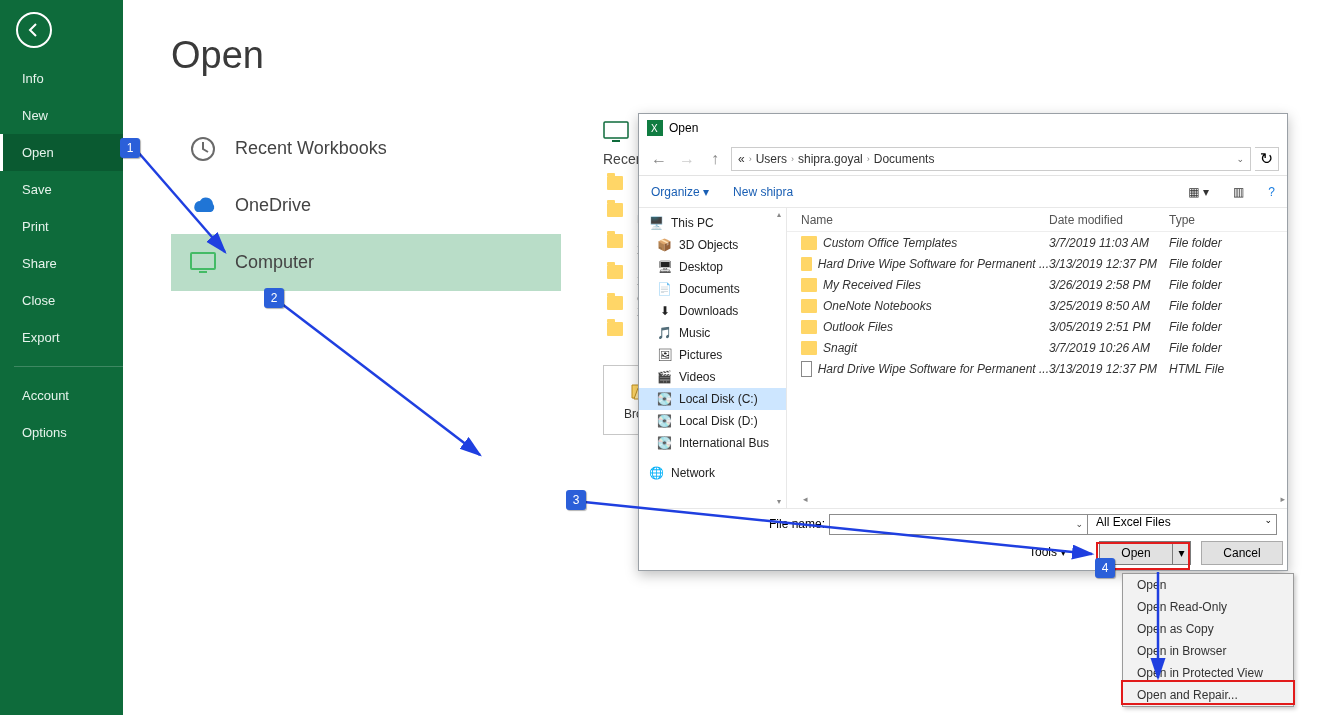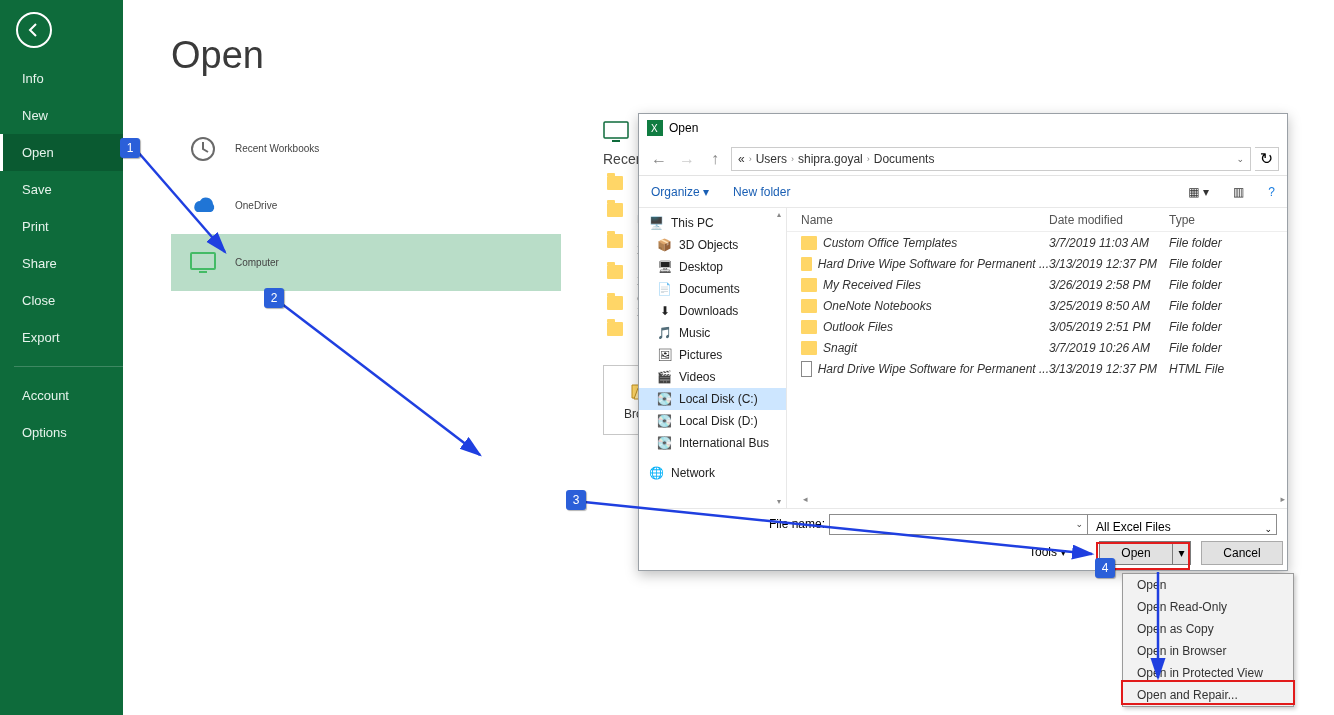--- a/index.html
+++ b/index.html
@@ -19,21 +19,21 @@
 .nav-sep { height: 1px; background: rgba(255,255,255,0.2); margin: 10px 14px; }
 
 
 .main { position: absolute; left: 123px; top: 0; right: 0; height: 715px; background: #fff; }
 .page-title { font-size: 38px; font-weight: 300; color: #3a3a3a; margin: 34px 0 20px 48px; }
 
 .places { position: absolute; left: 48px; top: 120px; width: 390px; }
 .place { display: flex; align-items: center; height: 57px; padding-left: 12px; cursor: pointer; }
 .place.selected { background: #b9ddc8; }
 .place .icon { width: 40px; display: flex; align-items: center; justify-content: center; }
-.place .label { font-size: 10px; color: #444; margin-left: 12px; }
+.place .label { font-size: 18px; color: #444; margin-left: 12px; }
 
 
 .rightcol { position: absolute; left: 480px; top: 120px; width: 400px; }
 .rightcol h2 { font-size: 20px; font-weight: 400; color: #0e6b3b; margin-bottom: 8px; display: flex; align-items: center; gap: 10px; }
 .rightcol .subhead { font-size: 14px; color: #444; margin: 8px 0 6px 0; }
 .folder-entry { display: flex; align-items: center; padding: 3px 0 1px 4px; cursor: pointer; }
 .folder-entry .fldicon { width: 22px; height: 18px; margin-right: 8px; }
 .folder-entry .stack { display: flex; flex-direction: column; }
 .folder-entry .name { font-size: 13px; color: #333; }
 .folder-entry .path { font-size: 11px; color: #777; }
@@ -71,21 +71,21 @@
 .filerow { display: flex; height: 21px; align-items: center; }
 .filerow .cell { overflow: hidden; text-overflow: ellipsis; white-space: nowrap; color: #333; font-style: italic; }
 .filerow .col-name { display: flex; align-items: center; gap: 6px; }
 .fld-ico { width: 16px; height: 14px; background: #ffd667; border-radius: 1px; position: relative; display: inline-block; }
 .fld-ico::before { content:''; position:absolute; top:-3px; left:0; width:8px; height:3px; background:#ffd667; border-radius: 1px 1px 0 0; }
 .file-ico { width: 14px; height: 16px; background: #fff; border: 1px solid #888; display: inline-block; position: relative; }
 
 .dlg-bottom { height: 62px; border-top: 1px solid #e8e8e8; position: relative; font-size: 12px; }
 .fn-label { position: absolute; left: 130px; top: 8px; }
 .fn-input { position: absolute; left: 190px; top: 5px; width: 259px; height: 21px; border: 1px solid #8c8c8c; }
-.fn-drop { position: absolute; right: 10px; top: 5px; width: 190px; height: 21px; border: 1px solid #8c8c8c; display: flex; align-items: flex-end; justify-content: space-between; padding: 12px 4px 0 8px; }
+.fn-drop { position: absolute; right: 10px; top: 5px; width: 190px; height: 21px; border: 1px solid #8c8c8c; display: flex; align-items: flex-start; justify-content: space-between; padding: 0 4px 0 8px; }
 .tools { position: absolute; left: 390px; top: 36px; }
 .open-btn { position: absolute; left: 460px; top: 32px; width: 92px; height: 24px; border: 1px solid #7b7b7b; background: #e1e1e1; display: flex; align-items: center; }
 .open-btn .lbl { flex: 1; text-align: center; }
 .open-btn .dd { width: 18px; border-left: 1px solid #7b7b7b; height: 100%; display: flex; align-items: center; justify-content: center; }
 .cancel-btn { position: absolute; left: 562px; top: 32px; width: 82px; height: 24px; border: 1px solid #aaa; background: #e1e1e1; display: flex; align-items: center; justify-content: center; }
 
 
 .dropdown { position: absolute; left: 1122px; top: 573px; width: 172px; background: #f2f2f2; border: 1px solid #9a9a9a; box-shadow: 2px 2px 4px rgba(0,0,0,0.2); }
 .dropdown .item { height: 22px; display: flex; align-items: center; padding-left: 14px; font-size: 12px; color: #333; cursor: pointer; }
 
@@ -236,21 +236,21 @@
         <span class="sep">›</span>
       <span>shipra.goyal</span>
         <span class="sep">›</span>
       <span>Documents</span>
       <span style="margin-left:auto;font-size:9px;color:#666">⌄</span>
     </div>
     <div class="refresh">↻</div>
   </div>
   <div class="toolbar">
     <span><span>Organize</span> ▾</span>
-    <span>New folder</span>
+    <span>New shipra</span>
     <span class="grow"></span>
     <span class="vb">▦ ▾</span>
     <span class="vb">▥</span>
     <span class="vb" style="color:#1a7de0">?</span>
   </div>
   <div class="dlg-body">
     <div class="navpane">
       <div id="navrows">
           <div class="nav-row" style="padding-left: 10px;">
             <span class="ico">🖥️</span>

